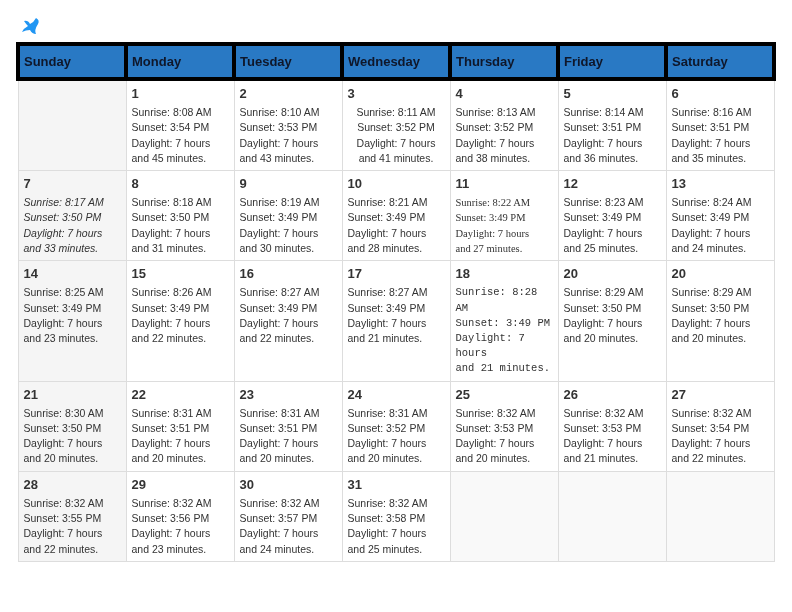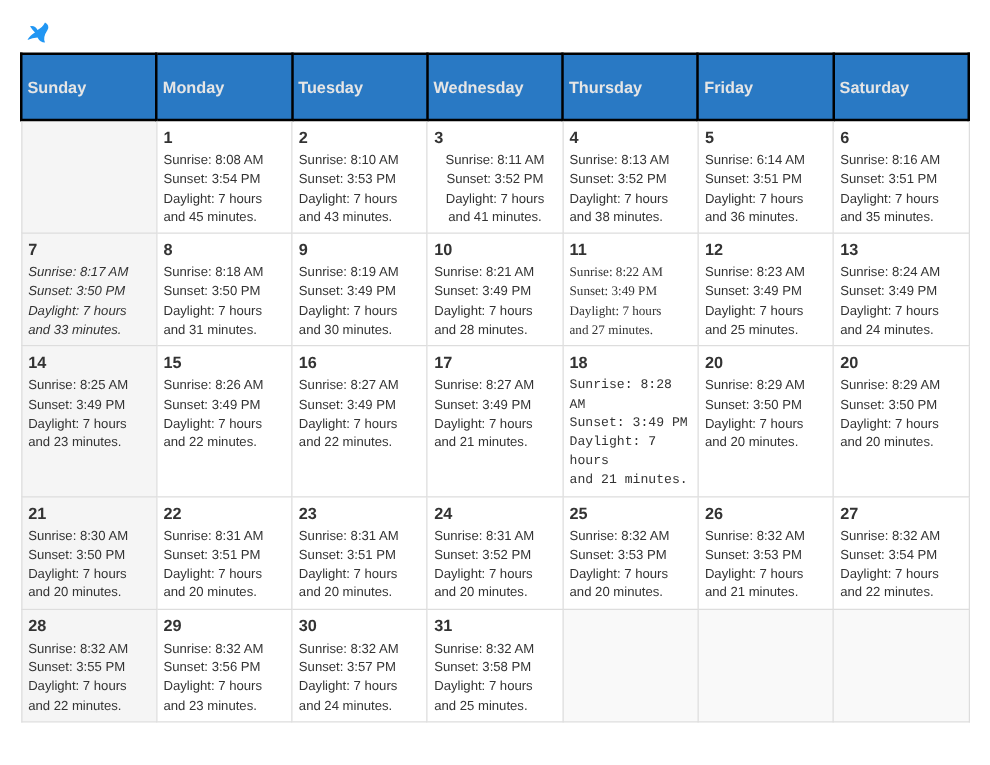--- a/index.html
+++ b/index.html
@@ -51,26 +51,26 @@
       margin-top: 2px;
     }
     .calendar {
       width: 100%;
       border-collapse: collapse;
       margin-top: 8px;
       font-size: 11px;
     }
     .calendar thead tr th {
       background: #2979c4;
-      color: #e5e5e5;
-      padding: 18px 4px;
+      color: #0f172a;
+      padding: 8px 4px;
       text-align: left;
       font-size: 13px;
       font-weight: bold;
-      border: 2px solid #000000;
+      border: 4px solid #000000;
     }
     .calendar tbody tr td {
       border: 1px solid #ddd;
       vertical-align: top;
       padding: 4px 5px;
       width: 108px;
       min-height: 80px;
       color: #333;
       line-height: 1.4;
     }
@@ -151,21 +151,21 @@
         </td>
         <td>
           <span class="day-num">4</span>
           <div class="day-info" style="white-space: pre-line;">Sunrise: 8:13 AM
 Sunset: 3:52 PM
 Daylight: 7 hours
 and 38 minutes.</div>
         </td>
         <td>
           <span class="day-num">5</span>
-          <div class="day-info" style="white-space: pre-line;">Sunrise: 6:14 AM
+          <div class="day-info" style="white-space: pre-line;">Sunrise: 8:14 AM
 Sunset: 3:51 PM
 Daylight: 7 hours
 and 36 minutes.</div>
         </td>
         <td>
           <span class="day-num">6</span>
           <div class="day-info" style="white-space: pre-line;">Sunrise: 8:16 AM
 Sunset: 3:51 PM
 Daylight: 7 hours
 and 35 minutes.</div>

